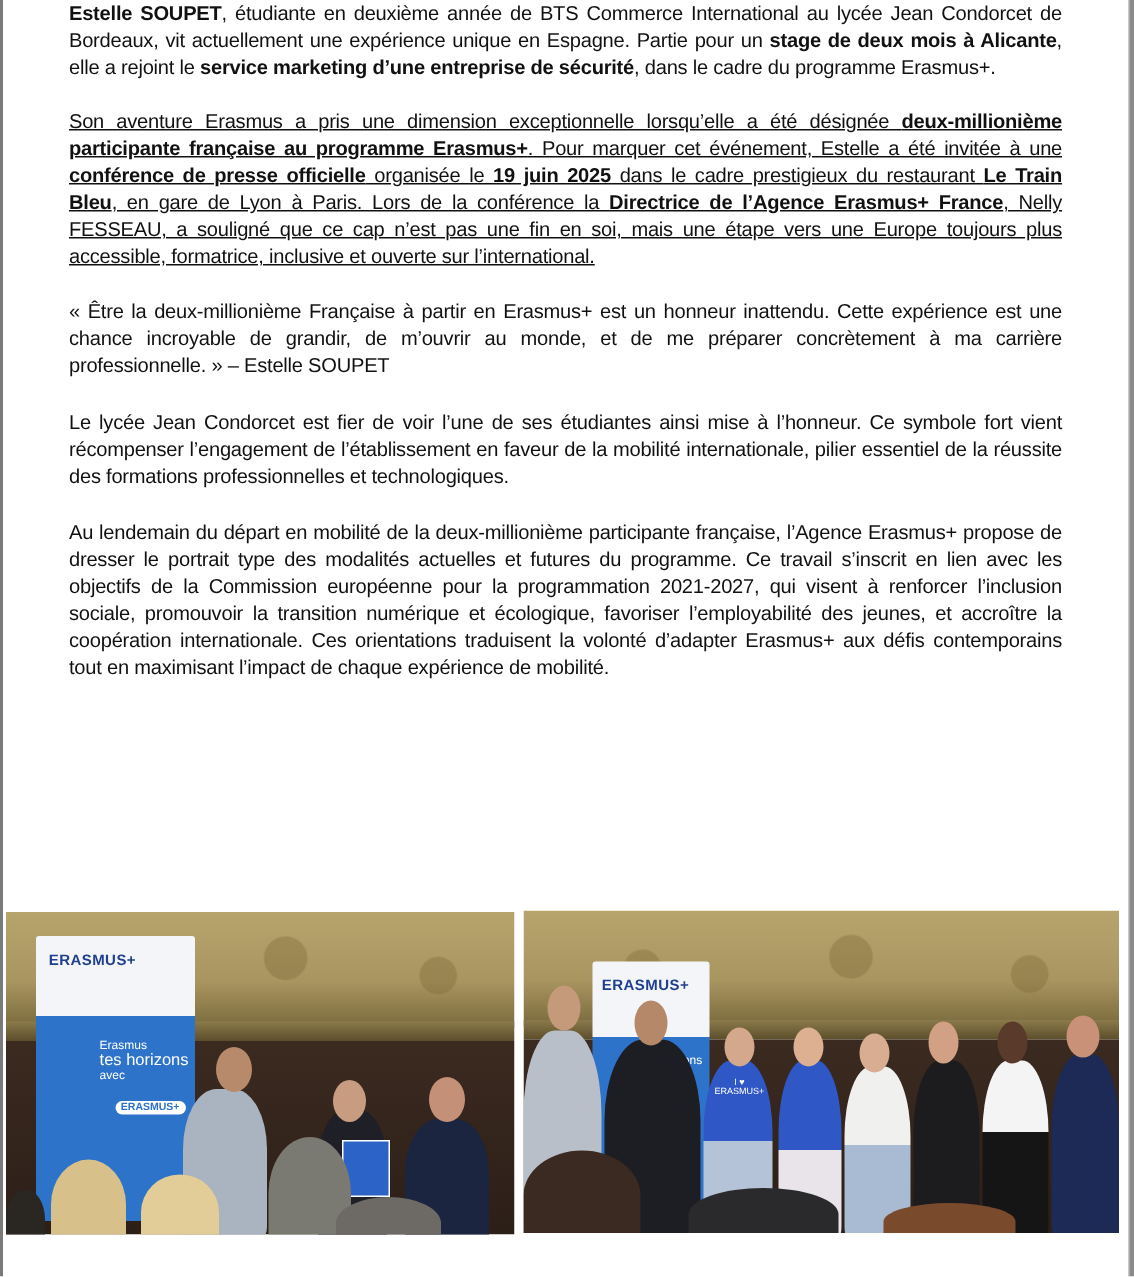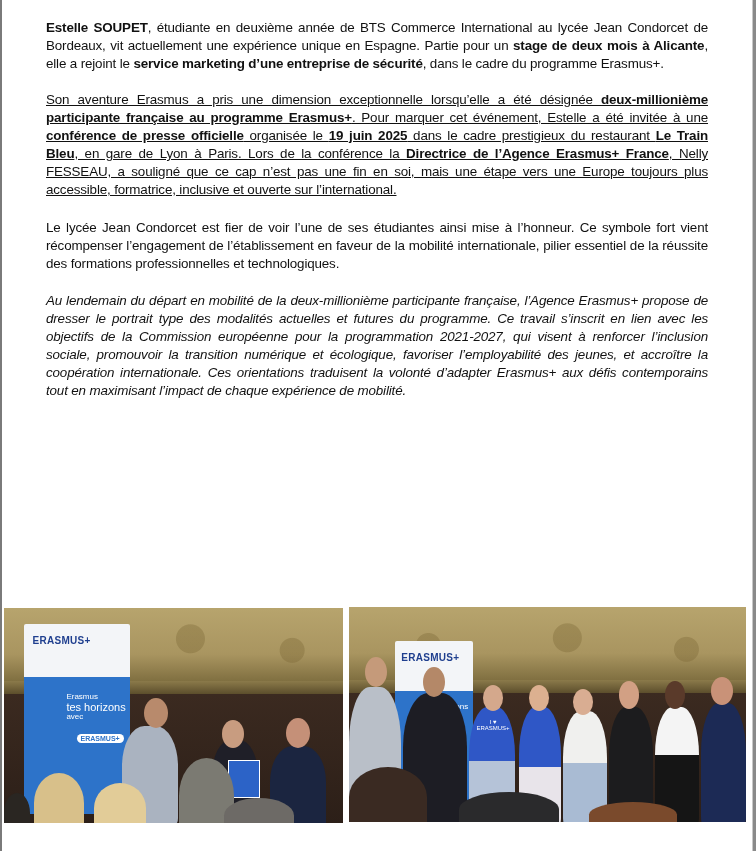--- a/index.html
+++ b/index.html
@@ -3,26 +3,26 @@
   <meta charset="utf-8">
   <style>
     * { box-sizing: border-box; margin: 0; padding: 0; }
     html, body { width: 756px; height: 851px; background: #ffffff; overflow: hidden; }
     body { position: relative; font-family: "Liberation Sans", sans-serif; color: #111; }
     .page-border-left { position: absolute; left: 0; top: 0; width: 2px; height: 851px; background: #7a7a7a; }
     .page-border-right { position: absolute; right: 0; top: 0; width: 4px; height: 851px; background: #8a8a8a; border-left: 1px solid #c8c8c8; }
     .content { position: absolute; left: 46px; top: 0; width: 662px; font-size: 13.4px; line-height: 18px; letter-spacing: -0.15px; }
     .header { font-weight: bold; margin-top: 2px; height: 18px; white-space: nowrap; }
     p { text-align: justify; }
-    p.p1 { margin-top: 19px; }
+    p.p1 { }
     p.p2 { margin-top: 18px; text-decoration: underline; }
     p.p3 { margin-top: 20px; }
     p.p4 { margin-top: 19px; }
     p.p5 { margin-top: 20px; }
-    p.p6 { margin-top: 19px; font-style: italic; }
+    p.p6 { margin-top: 19px; }
     b { font-weight: bold; }
     .photo { position: absolute; overflow: hidden; }
     .photo-left { left: 4px; top: 608px; width: 339px; height: 215px; }
     .photo-right { left: 349px; top: 607px; width: 397px; height: 215px; }
     
     .wallpaper { position: absolute; left: 0; top: 0; width: 100%; height: 36%;
       background:
         radial-gradient(circle at 20% 50%, rgba(120,100,50,0.35) 0 12px, transparent 13px),
         radial-gradient(circle at 55% 40%, rgba(120,100,50,0.35) 0 14px, transparent 15px),
         radial-gradient(circle at 85% 55%, rgba(120,100,50,0.35) 0 12px, transparent 13px),
@@ -48,20 +48,21 @@
 
   <p class="p1">
     <b>Estelle SOUPET</b><span>, étudiante en deuxième année de BTS Commerce International au lycée Jean Condorcet de Bordeaux, vit actuellement une expérience unique en Espagne. Partie pour un </span><b>stage de deux mois à Alicante</b><span>, elle a rejoint le </span><b>service marketing d’une entreprise de sécurité</b><span>, dans le cadre du programme Erasmus+.</span>
   </p>
 
   <p class="p2">
     <span>Son aventure Erasmus a pris une dimension exceptionnelle lorsqu’elle a été désignée </span><b>deux-millionième participante française au programme Erasmus+</b><span>. Pour marquer cet événement, Estelle a été invitée à une </span><b>conférence de presse officielle</b><span> organisée le </span><b>19 juin 2025</b><span> dans le cadre prestigieux du restaurant </span><b>Le Train Bleu</b><span>, en gare de Lyon à Paris. Lors de la conférence la </span><b>Directrice de l’Agence Erasmus+ France</b><span>, Nelly FESSEAU, a souligné que ce cap n’est pas une fin en soi, mais une étape vers une Europe toujours plus accessible, formatrice, inclusive et ouverte sur l’international.</span>
   </p>
 
 
+  <p class="p4"> « Être la deux-millionième Française à partir en Erasmus+ est un honneur inattendu. Cette expérience est une chance incroyable de grandir, de m’ouvrir au monde, et de me préparer concrètement à ma carrière professionnelle. » – Estelle SOUPET</p>
 
   <p class="p5">Le lycée Jean Condorcet est fier de voir l’une de ses étudiantes ainsi mise à l’honneur. Ce symbole fort vient récompenser l’engagement de l’établissement en faveur de la mobilité internationale, pilier essentiel de la réussite des formations professionnelles et technologiques.</p>
 
   <p class="p6">Au lendemain du départ en mobilité de la deux-millionième participante française, l’Agence Erasmus+ propose de dresser le portrait type des modalités actuelles et futures du programme. Ce travail s’inscrit en lien avec les objectifs de la Commission européenne pour la programmation 2021-2027, qui visent à renforcer l’inclusion sociale, promouvoir la transition numérique et écologique, favoriser l’employabilité des jeunes, et accroître la coopération internationale. Ces orientations traduisent la volonté d’adapter Erasmus+ aux défis contemporains tout en maximisant l’impact de chaque expérience de mobilité.</p>
 </div>
 
 <div class="photo photo-left">
   <div class="wallpaper"></div>
   <div class="molding"></div>
   <div class="panel"></div>

